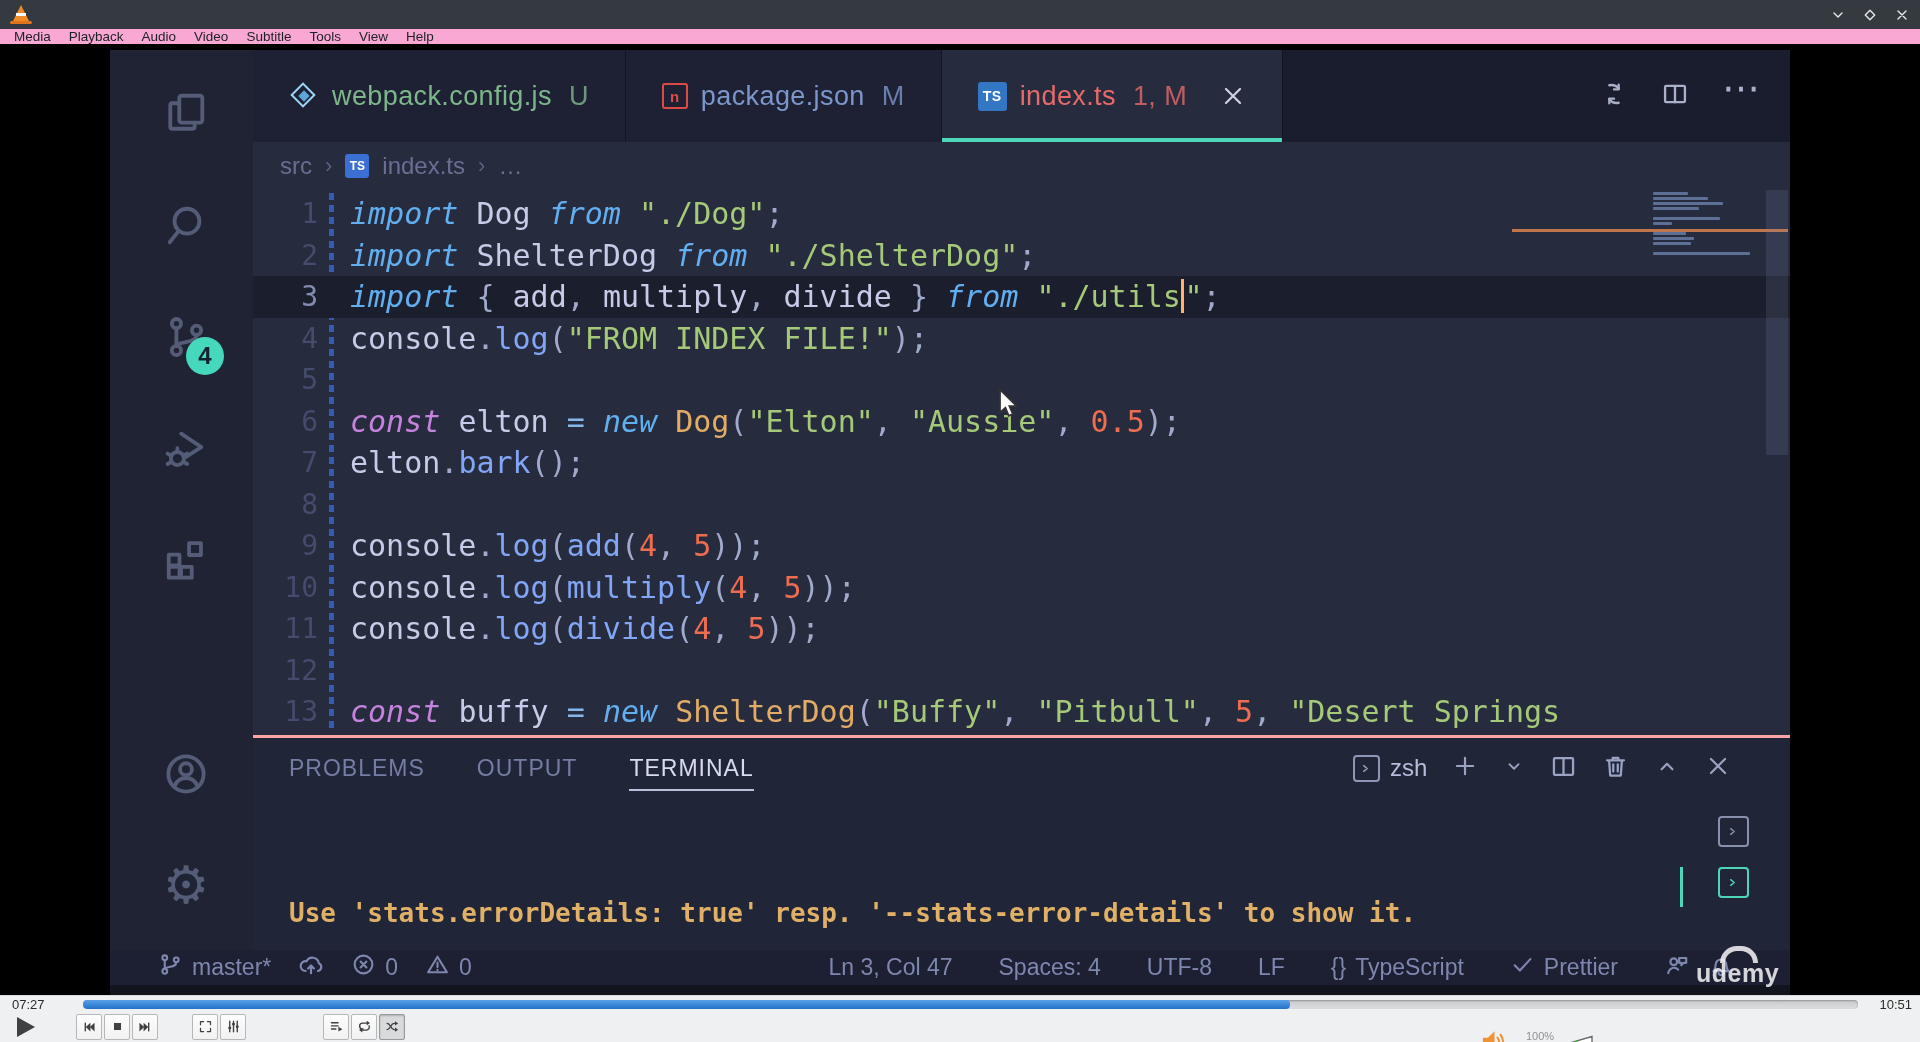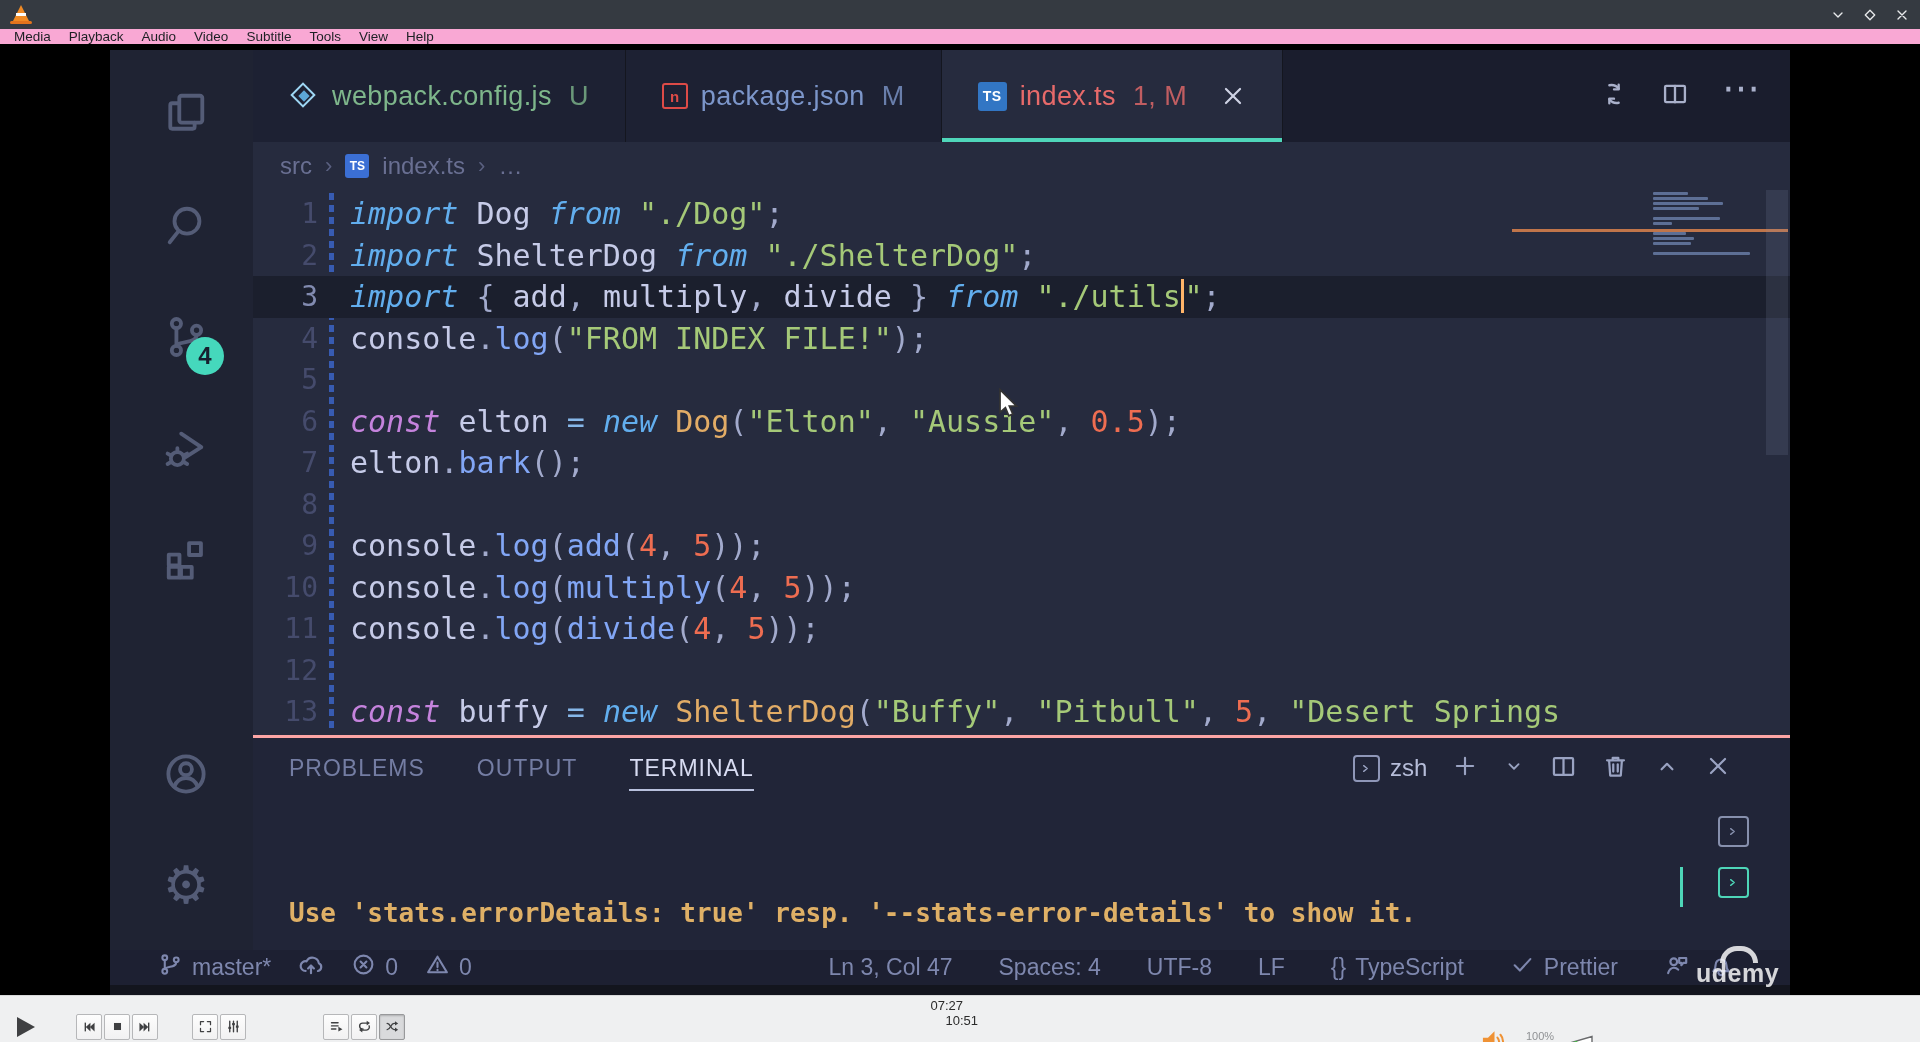--- a/index.html
+++ b/index.html
@@ -125,21 +125,21 @@
   .watermark .arc { width:38px; height:17px; border:5px solid rgba(255,255,255,.82); border-bottom:none;
     border-radius:19px 19px 0 0; margin:0 auto -4px auto; }
   .watermark .wm-text { font-size:25px; font-weight:bold; letter-spacing:.5px; }
 
   
   .mouse-cursor { position:absolute; left:998px; top:338px; z-index:40; }
 
   
   .controls { position:absolute; top:995px; left:0; width:1920px; height:47px; background:#eff0f1;
     border-top:1px solid #d8d9da; z-index:30; }
-  .seekrow { position:absolute; top:2px; left:0; width:1920px; height:13px; display:flex; align-items:center;flex-direction:column; }
+  .seekrow { position:absolute; top:2px; left:0; width:1920px; height:13px; display:flex; align-items:center; }
   .time { font-size:13px; color:#2b2b2b; }
   .time.el { width:83px; padding-left:12px; }
   .time.tot { width:52px; text-align:right; padding-right:8px; }
   .track { flex:1; height:9px; border-radius:4px; background:linear-gradient(#c9cacc,#dcdddf);
     box-shadow:inset 0 1px 2px rgba(0,0,0,.28); overflow:hidden; margin-right:10px; }
   .fill { height:100%; background:linear-gradient(#58a0e8,#2272c8); border-radius:4px; }
   .btnrow { position:absolute; top:16px; left:0; width:1920px; height:29px; display:flex; align-items:center; }
   .play-btn { margin-left:12px; display:flex; color:#3f4042; }
   .btn-group { display:flex; gap:2px; }
   .g1 { margin-left:38px; } .g2 { margin-left:34px; } .g3 { margin-left:77px; }

